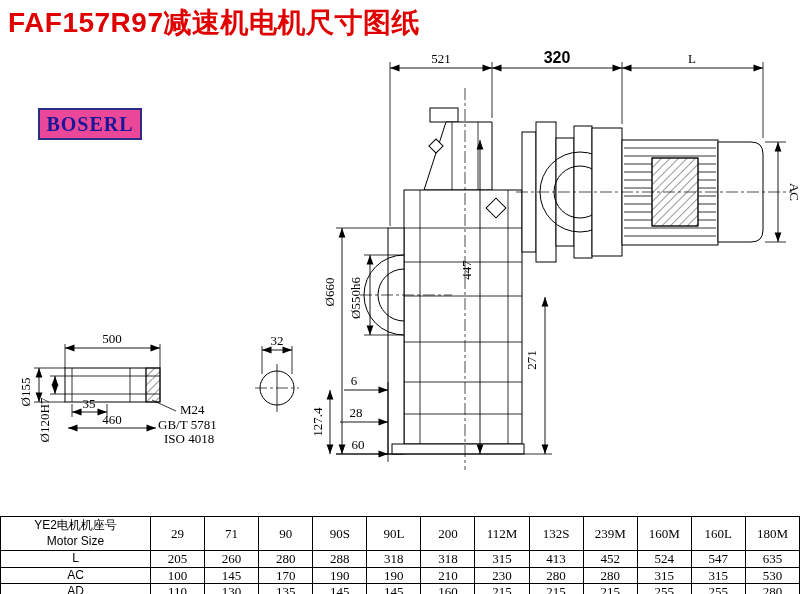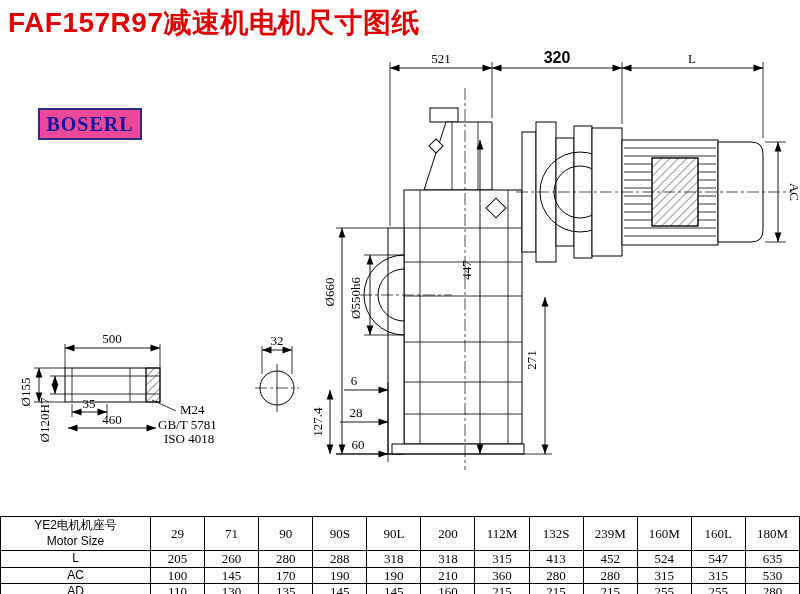--- a/index.html
+++ b/index.html
@@ -209,21 +209,21 @@
         <td>635</td>
       </tr>
       <tr>
         <td class="label-col">AC</td>
         <td>100</td>
         <td>145</td>
         <td>170</td>
         <td>190</td>
         <td>190</td>
         <td>210</td>
-        <td>360</td>
+        <td>230</td>
         <td>280</td>
         <td>280</td>
         <td>315</td>
         <td>315</td>
         <td>530</td>
       </tr>
       <tr>
         <td class="label-col">AD</td>
         <td>110</td>
         <td>130</td>

